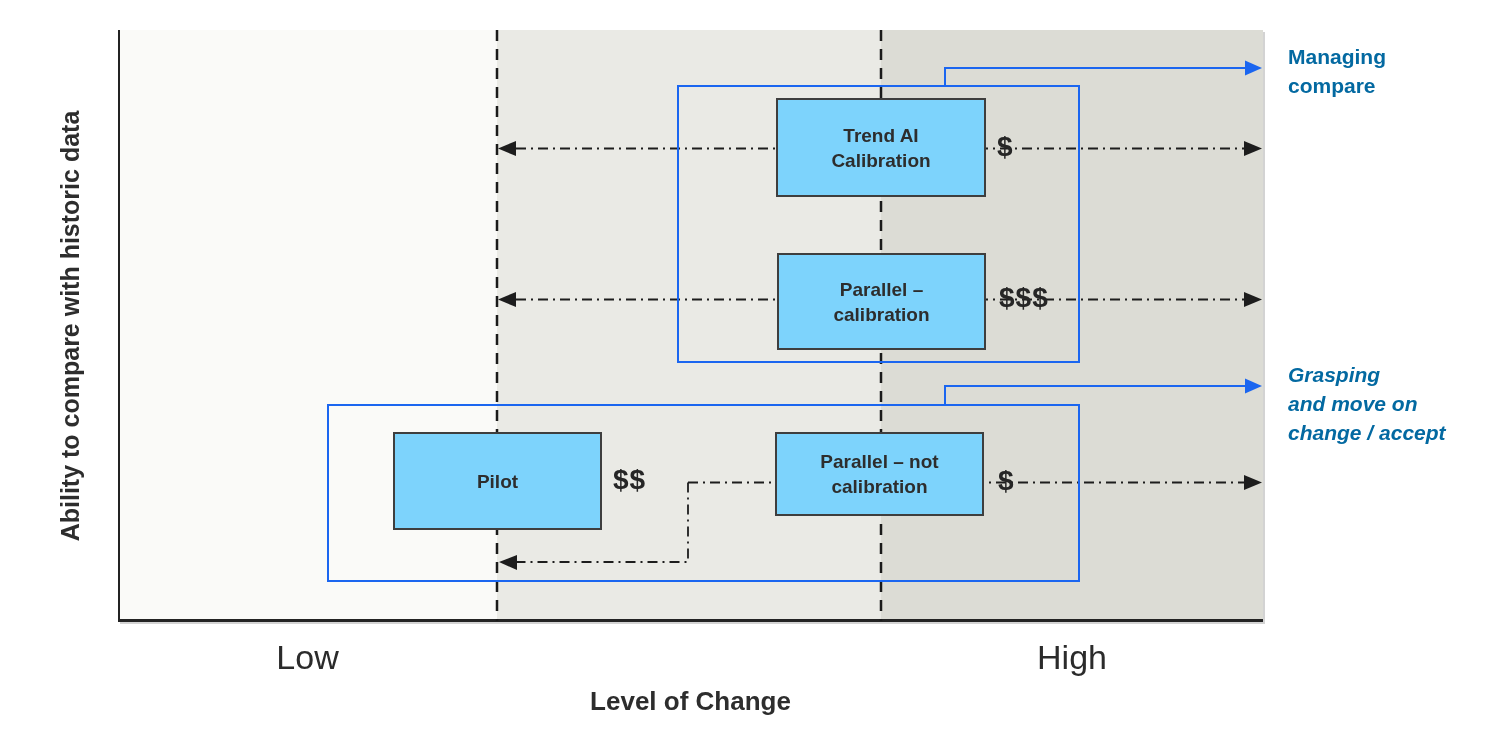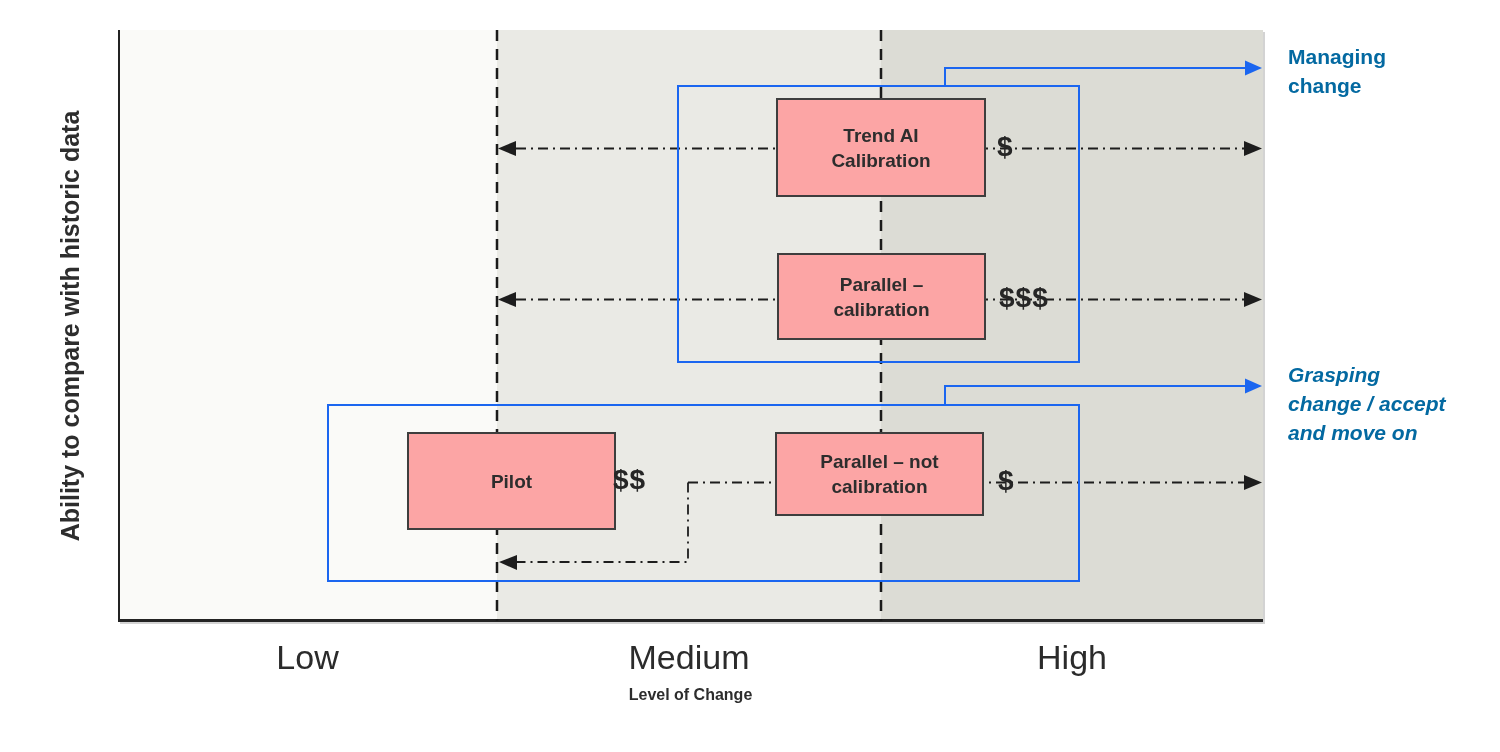--- a/index.html
+++ b/index.html
@@ -21,27 +21,27 @@
 
   svg.overlay { position:absolute; left:0; top:0; width:1500px; height:752px; }
 
   .groupbox {
     position:absolute; border:2px solid #1b66f0; background:transparent;
   }
   .groupbox.upper { left:677px; top:85px;  width:403px; height:278px; }
   .groupbox.lower { left:327px; top:404px; width:753px; height:178px; }
 
   .node {
-    position:absolute; background:#fca5a5; border:2px solid #3e3e3e;
+    position:absolute; background:#7dd3fc; border:2px solid #3e3e3e;
     display:flex; flex-direction:column; align-items:center; justify-content:center;
     font-weight:bold; font-size:19px; line-height:25px; color:#2d2d2d; text-align:center;
   }
   .node-trend        { left:776px; top:98px;  width:210px; height:99px; }
-  .node-parallel-cal { left:777px; top:253px; width:209px; height:87px; }
-  .node-pilot        { left:407px; top:432px; width:209px; height:98px; }
+  .node-parallel-cal { left:777px; top:253px; width:209px; height:97px; }
+  .node-pilot        { left:393px; top:432px; width:209px; height:98px; }
   .node-parallel-not { left:775px; top:432px; width:209px; height:84px; }
 
   .cost {
     position:absolute; font-weight:bold; font-size:28px; color:#262626; letter-spacing:1px;
   }
   .cost-1 { left:997px;  top:131px; }
   .cost-2 { left:999px;  top:282px; }
   .cost-3 { left:613px;  top:464px; }
   .cost-4 { left:998px;  top:465px; }
 
@@ -54,21 +54,21 @@
 
   .tick {
     position:absolute; top:638px; font-size:34px; color:#2b2b2b; text-align:center;
   }
   .tick-low    { left:118px; width:379px; }
   .tick-medium { left:497px; width:384px; }
   .tick-high   { left:881px; width:382px; }
 
   .x-label {
     position:absolute; left:118px; top:686px; width:1145px; text-align:center;
-    font-weight:bold; font-size:16px; color:#2d2d2d;
+    font-weight:bold; font-size:26px; color:#2d2d2d;
   }
   .y-label {
     position:absolute; left:70px; top:326px; white-space:nowrap;
     transform:translate(-50%,-50%) rotate(-90deg);
     font-weight:bold; font-size:25px; color:#2d2d2d;
   }
 </style>
 </head>
 <body>
 
@@ -125,27 +125,26 @@
     <span>calibration</span>
   </div>
 
   <div class="cost cost-1">$</div>
   <div class="cost cost-2">$$$</div>
   <div class="cost cost-3">$$</div>
   <div class="cost cost-4">$</div>
 
   <div class="annotation upper">
     <div>Managing</div>
-    <div>change</div>
+    <div>compare</div>
   </div>
   <div class="annotation lower">
     <div>Grasping</div>
+    <div>and move on</div>
     <div>change / accept</div>
-    <div>and move on</div>
   </div>
 
   <div class="tick tick-low">Low</div>
-  <div class="tick tick-medium">Medium</div>
   <div class="tick tick-high">High</div>
 
   <div class="x-label">Level of Change</div>
 
 </div>
 
 </body></html>

